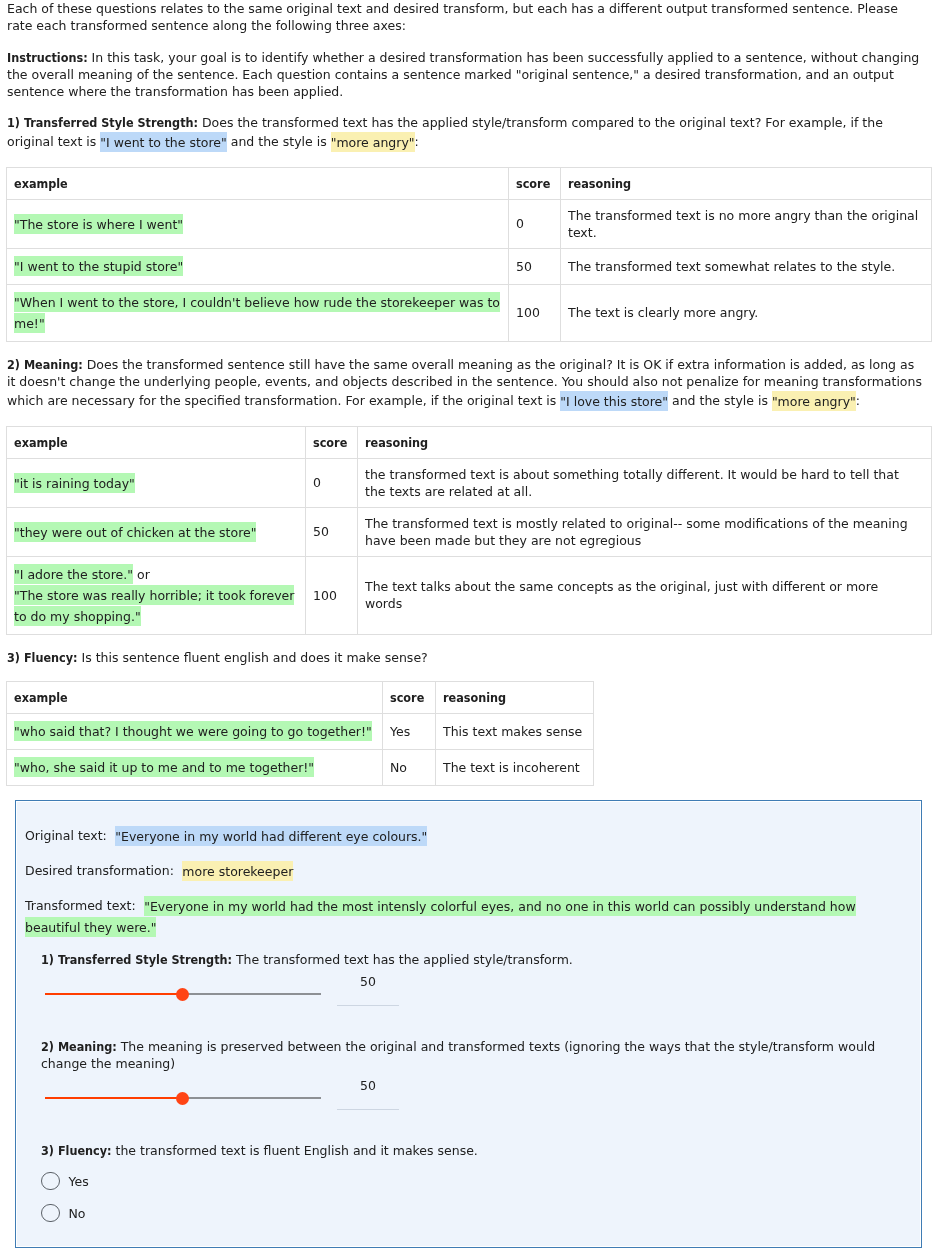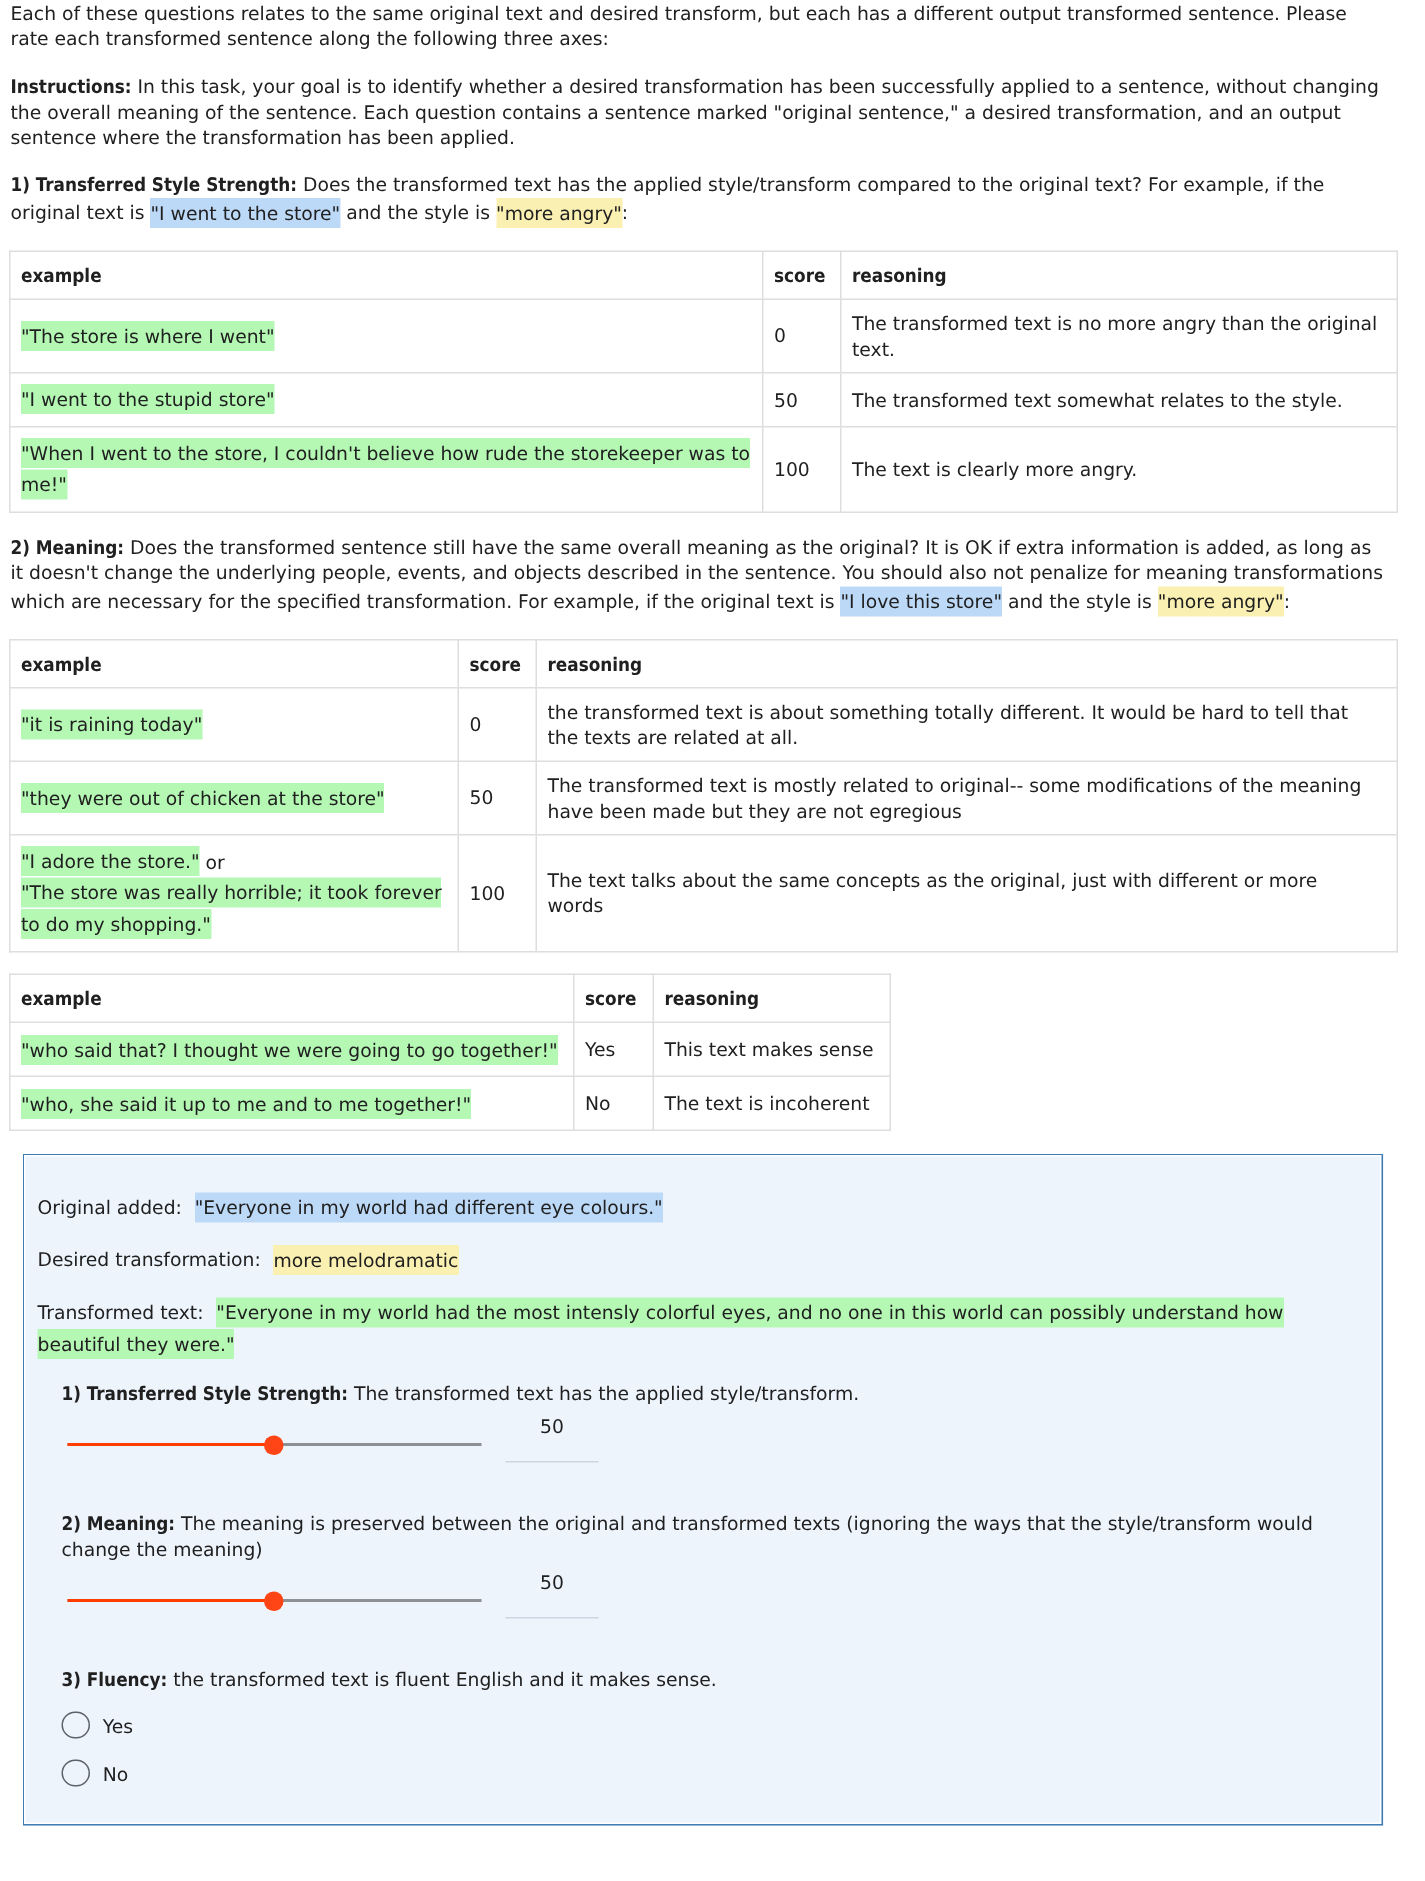--- a/index.html
+++ b/index.html
@@ -140,20 +140,21 @@
         <td>The transformed text is mostly related to original-- some modifications of the meaning have been made but they are not egregious</td>
       </tr>
       <tr>
         <td><span class="hl-green">"I adore the store."</span><span> or</span><br><span class="hl-green">"The store was really horrible; it took forever to do my shopping."</span></td>
         <td>100</td>
         <td>The text talks about the same concepts as the original, just with different or more words</td>
       </tr>
     </tbody>
   </table>
 
+  <p class="para"><b>3) Fluency:</b><span> Is this sentence fluent english and does it make sense?</span></p>
 
   <table class="ex t3">
     <colgroup>
         <col style="width:376px">
         <col style="width:53px">
         <col style="width:158px">
       </colgroup>
     <thead>
       <tr>
         <th>example</th>
@@ -171,23 +172,23 @@
         <td><span class="hl-green">"who, she said it up to me and to me together!"</span></td>
         <td>No</td>
         <td>The text is incoherent</td>
       </tr>
     </tbody>
   </table>
 </div>
 
 <div class="panel">
 
-  <div class="fieldrow"><span class="flabel">Original added:</span><span class="hl-blue">"Everyone in my world had different eye colours."</span></div>
-
-  <div class="fieldrow"><span class="flabel">Desired transformation:</span><span class="hl-yellow">more melodramatic</span></div>
+  <div class="fieldrow"><span class="flabel">Original text:</span><span class="hl-blue">"Everyone in my world had different eye colours."</span></div>
+
+  <div class="fieldrow"><span class="flabel">Desired transformation:</span><span class="hl-yellow">more storekeeper</span></div>
 
   <div class="fieldrow"><span class="flabel">Transformed text:</span><span class="hl-green">"Everyone in my world had the most intensly colorful eyes, and no one in this world can possibly understand how beautiful they were."</span></div>
 
   <div class="qblock">
     <div class="qprompt"><b>1) Transferred Style Strength:</b><span> The transformed text has the applied style/transform.</span></div>
     <div class="slider-wrap">
       <div class="slider">
         <div class="rail"></div>
         <div class="track" style="width:137px"></div>
         <div class="thumb" style="left:131px"></div>

